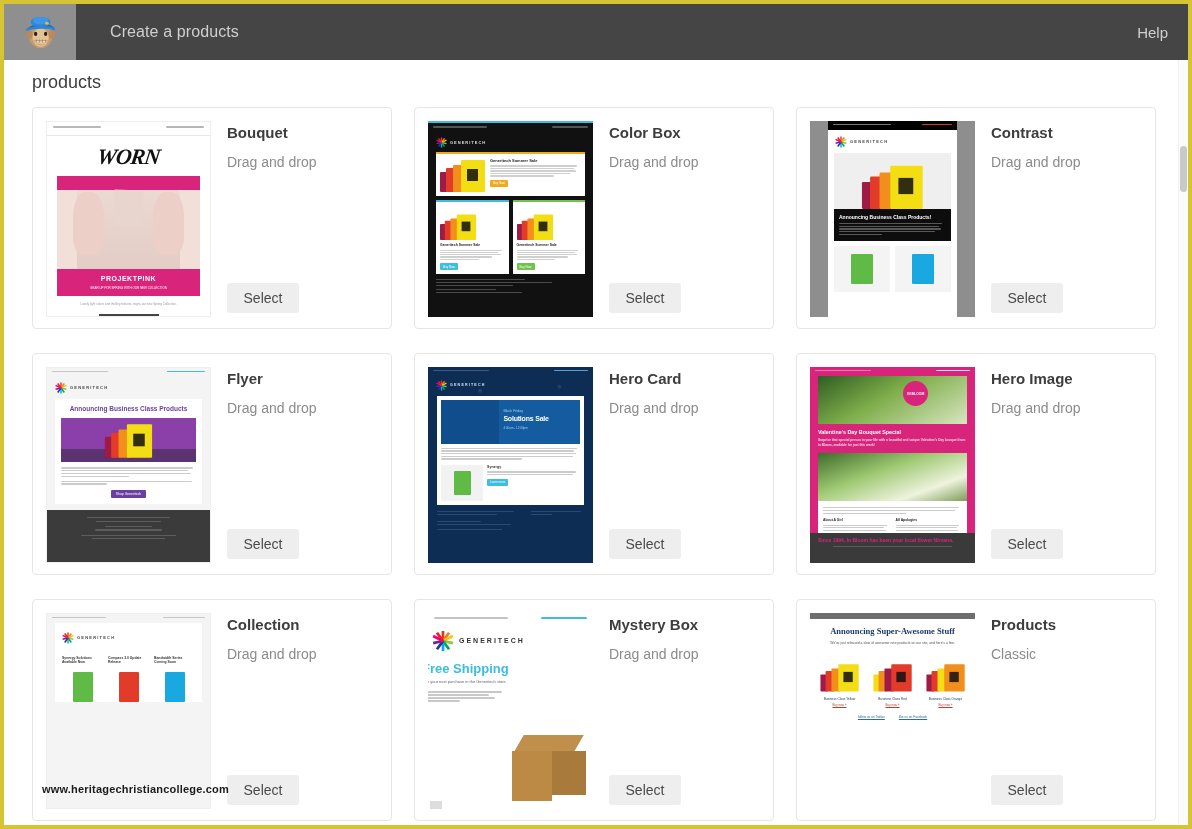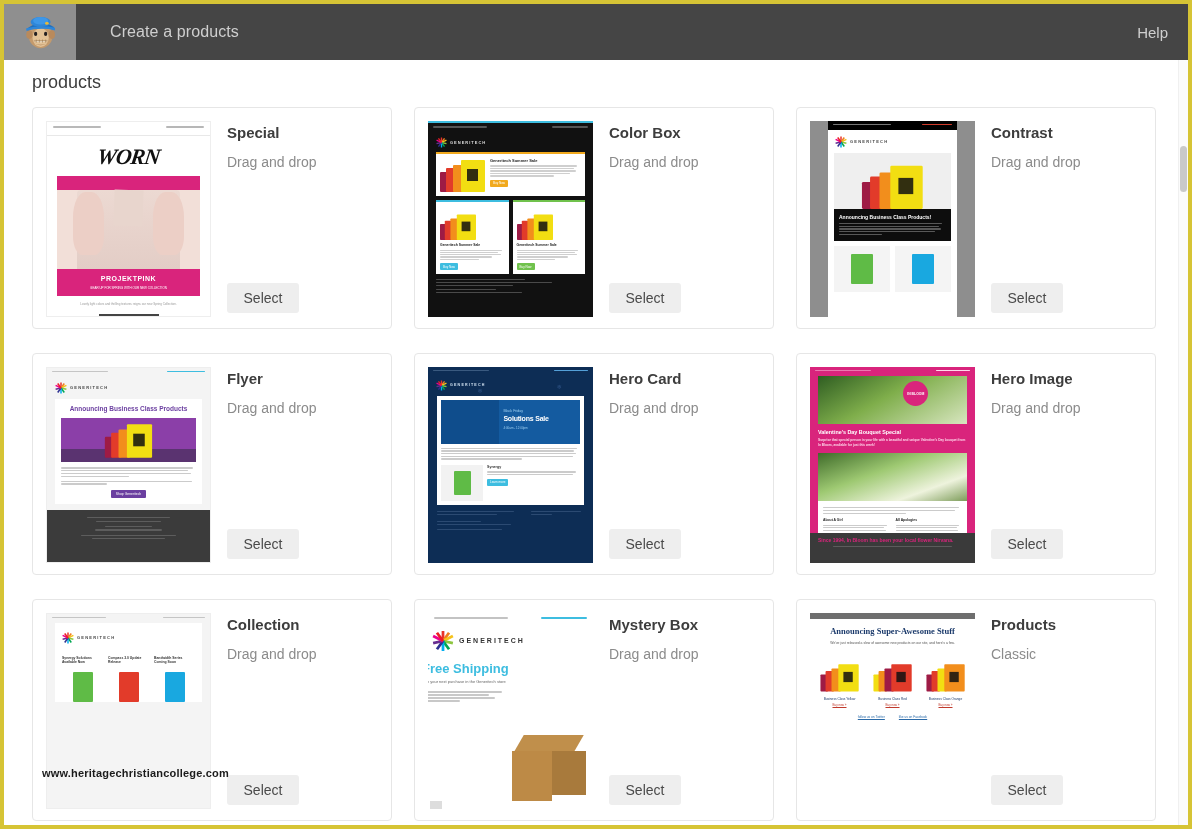--- a/index.html
+++ b/index.html
@@ -157,21 +157,21 @@
     color: #cfcfcf;
     font-size: 15px;
     text-decoration: none;
     cursor: pointer;
   }
   .chev { margin-right: 11px; display:block; }
 
   .watermark {
     position: absolute;
     left: 38px;
-    bottom: 46px;
+    bottom: 30px;
     font-size: 11px;
     font-weight: bold;
     color: #1b1b1b;
     letter-spacing: .2px;
     z-index: 60;
     white-space: nowrap;
     font-family: "Liberation Sans", sans-serif;
   }
 
   
@@ -420,21 +420,21 @@
               <div class="bq-caption">
                 <b>PROJEKTPINK</b>
                 <span>GEAR UP FOR SPRING WITH OUR NEW COLLECTION</span>
               </div>
             </div>
             <div class="bq-foot">Lovely light colors and thrilling textures reigns our new Spring Collection.</div>
             <div class="bq-rule"></div>
           </div>
         </div>
         <div class="card-info">
-          <div class="card-title">Special</div>
+          <div class="card-title">Bouquet</div>
           <div class="card-sub">Drag and drop</div>
           <button class="select-btn">Select</button>
         </div>
       </div>
 
       <div class="card">
         <div class="thumb-wrap nobdr">
           <div class="tn t-colorbox">
             <div class="cb-pre">
                 <div class="ln"></div>

